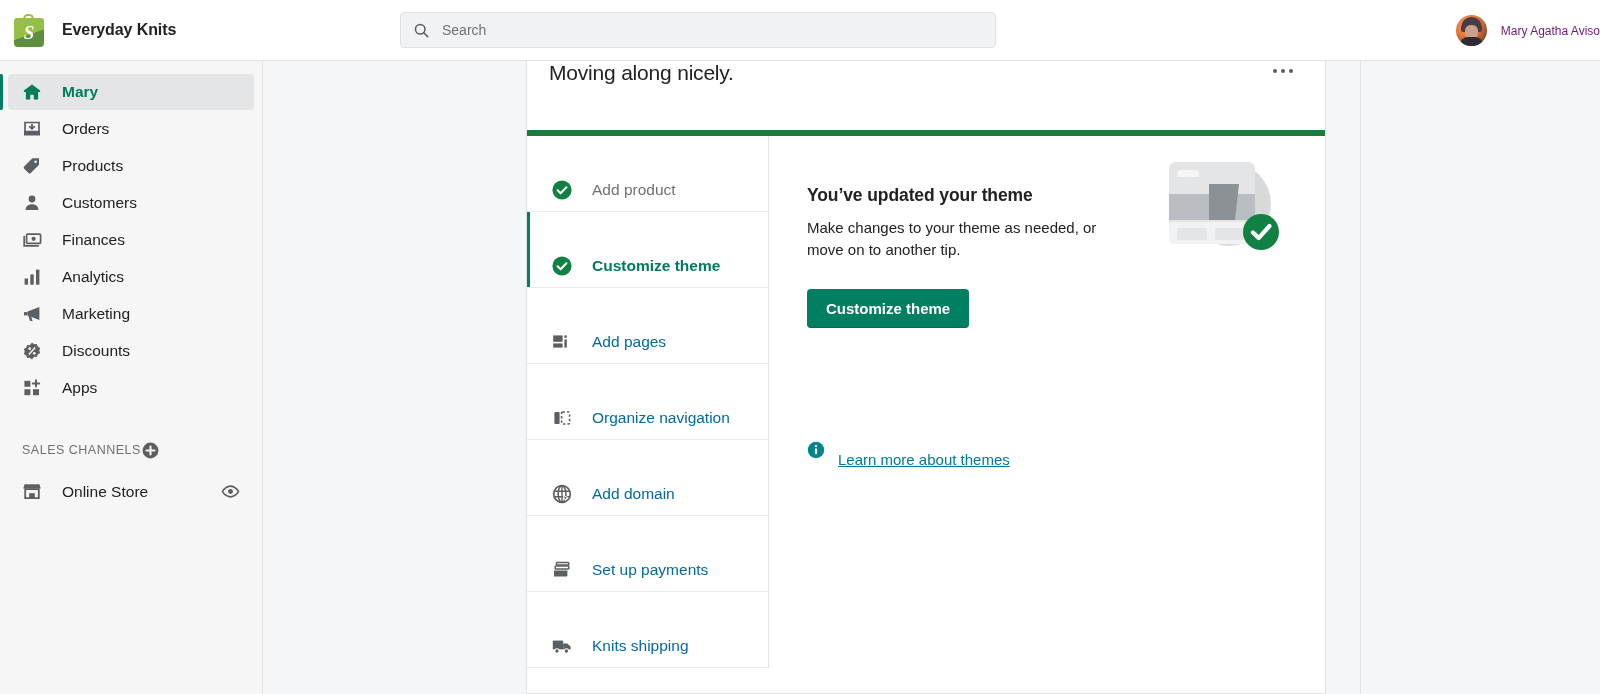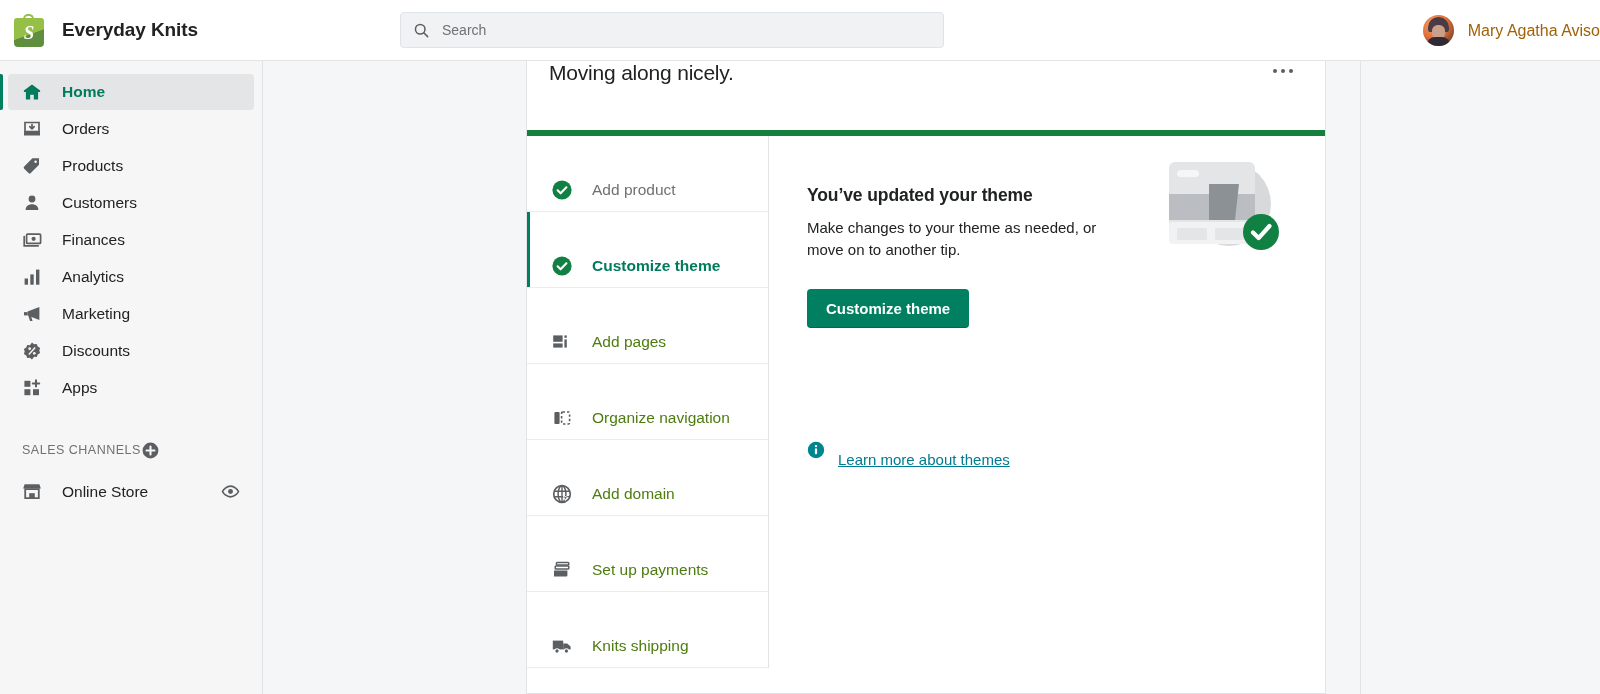--- a/index.html
+++ b/index.html
@@ -37,25 +37,25 @@
     border-radius: 5px 5px 0 0;
   }
   .logo-bag .s {
     position: absolute; left: 0; top: 4px; width: 30px; height: 29px;
     color: #fff; font-family: "Liberation Serif", serif;
     font-style: italic; font-weight: bold; font-size: 19px;
     display: flex; align-items: center; justify-content: center;
     line-height: 1;
   }
   .store-name {
-    margin-left: 18px; font-size: 19px; font-weight: bold; color: #202223;
+    margin-left: 18px; font-size: 16px; font-weight: bold; color: #202223;
     letter-spacing: -0.1px;
   }
 
-  .search-wrap { flex: 0 0 auto; width: 544px; }
+  .search-wrap { flex: 0 0 auto; width: 596px; }
   .search-box {
     height: 36px; background: #f1f2f3;
     border: 1px solid #dfe3e8; border-radius: 4px;
     display: flex; align-items: center; padding: 0 12px;
   }
   .search-ico { width: 17px; height: 17px; flex: 0 0 auto; margin-right: 12px; }
   .search-ph { font-size: 14px; color: #6d7175; }
 
   .user-wrap {
     position: absolute; right: 0; top: 0; height: 61px;
@@ -72,21 +72,21 @@
   }
   .avatar .face {
     position: absolute; left: 9px; top: 10px; width: 13px; height: 15px;
     background: #caa08a; border-radius: 6px 6px 7px 7px;
   }
   .avatar .body {
     position: absolute; left: 4px; bottom: 0; width: 23px; height: 9px;
     background: #2f2a33; border-radius: 8px 8px 0 0;
   }
   .user-name {
-    margin-left: 14px; font-size: 16px; color: #a16207;
+    margin-left: 14px; font-size: 12px; color: #701a75;
     white-space: nowrap;
   }
 
   
   .sidebar {
     position: absolute; top: 61px; left: 0;
     width: 263px; height: 633px;
     background: #f6f6f7;
     border-right: 1px solid #e1e3e5;
     padding-top: 13px;
@@ -151,21 +151,21 @@
     display: flex; align-items: flex-end; padding: 10px 14px 10px 24px;
     border-bottom: 1px solid #ebedef; cursor: pointer;
   }
   .check-item.selected { background: #fff; }
   .check-item.selected::before {
     content: ""; position: absolute; left: 0; top: 0; bottom: 0;
     width: 3px; background: #008060;
   }
   .check-ico { width: 22px; height: 22px; flex: 0 0 auto; }
   .check-label {
-    margin-left: 19px; font-size: 15.5px; color: #4d7c0f; line-height: 1.35;
+    margin-left: 19px; font-size: 15.5px; color: #0369a1; line-height: 1.35;
   }
   .check-item.done .check-label { color: #6d7175; }
   .check-item.selected .check-label { color: #007b5c; font-weight: bold; }
 
   .detail { flex: 1; padding: 34px 30px 24px 38px; position: relative; }
   .detail-title {
     font-size: 17.5px; font-weight: bold; color: #202223; letter-spacing: -0.1px; margin-top: 15px;
   }
   .detail-desc {
     margin-top: 11px; font-size: 15px; color: #202223; line-height: 1.48;
@@ -233,21 +233,21 @@
     <div class="user-name">Mary Agatha Aviso</div>
   </div>
 </div>
 
 <div class="sidebar">
 
   <div class="nav-item active">
     <svg class="nav-ico" viewBox="0 0 20 20">
       <path d="M10 2.4 1.9 8.6v1.5h2v7.5h4.3v-4.8h3.6v4.8h4.3v-7.5h2V8.6z" fill="#007b5c"></path>
     </svg>
-    <span class="nav-label">Home</span>
+    <span class="nav-label">Mary</span>
   </div>
 
   <div class="nav-item">
     <svg class="nav-ico" viewBox="0 0 20 20">
       <path d="M3 3.5h14v9H3z" fill="none" stroke="#5c5f62" stroke-width="1.7"></path>
       <path d="M10 5.4v4.2M7.8 7.7 10 9.9l2.2-2.2" fill="none" stroke="#5c5f62" stroke-width="1.7" stroke-linecap="round" stroke-linejoin="round"></path>
       <path d="M2 12.5h16v4H2z" fill="#5c5f62"></path>
     </svg>
     <span class="nav-label">Orders</span>
   </div>

